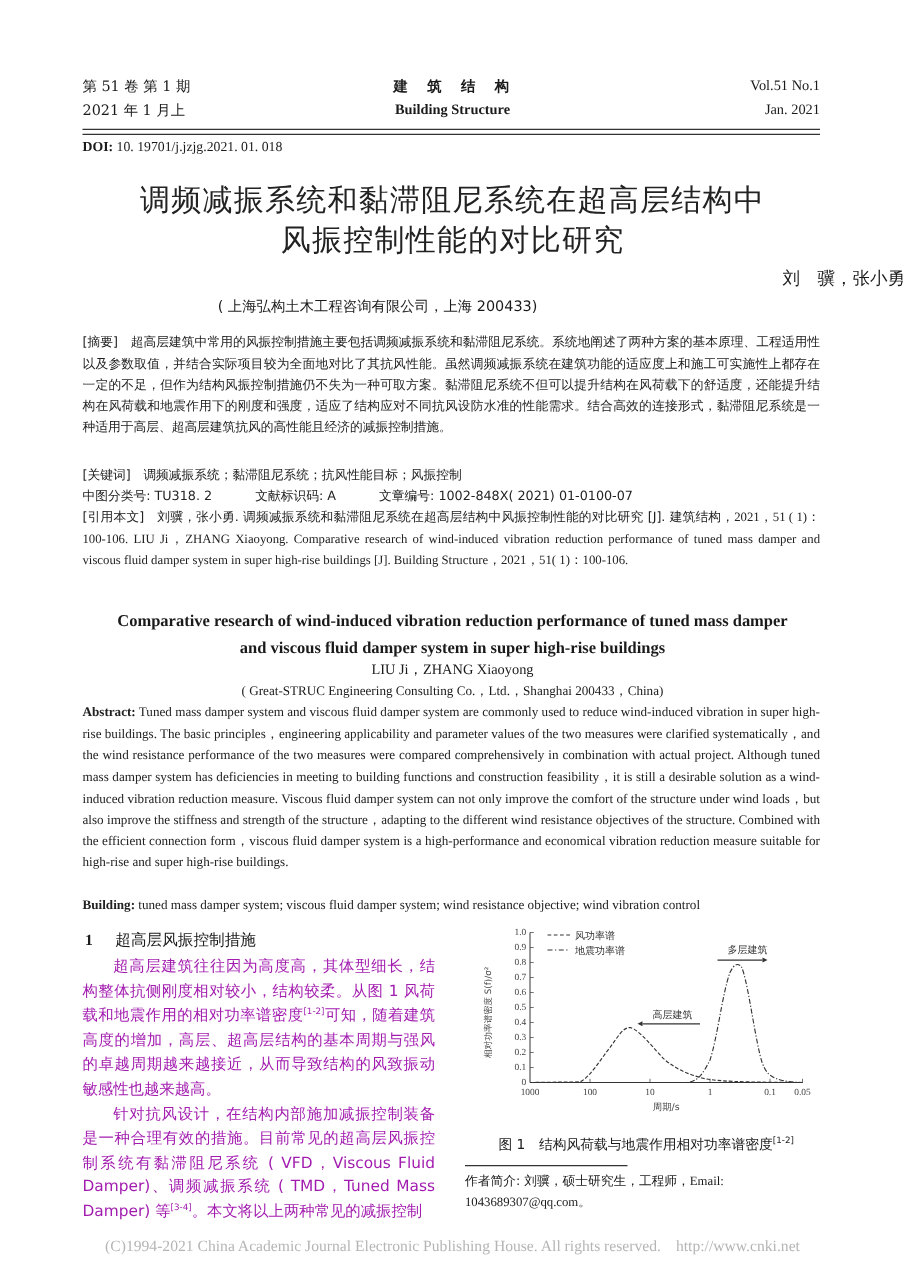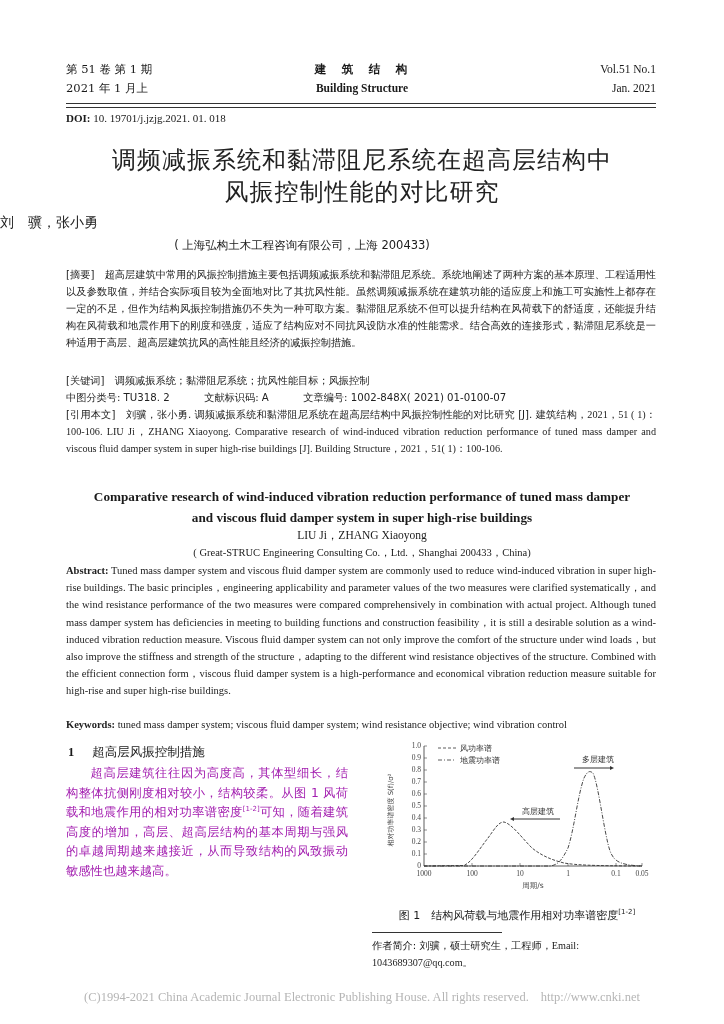--- a/index.html
+++ b/index.html
@@ -7,21 +7,21 @@
   .abs { position: absolute; }
   .hdr { font-size: 11.5px; line-height: 14px; }
   .hdr-l { left: 66px; }
   .hdr-c { left: 0; width: 724px; text-align: center; font-weight: bold; }
   .hdr-r { right: 68px; text-align: right; }
   .rule1 { left: 66px; width: 590px; top: 103px; height: 0; border-top: 1.6px solid #333; }
   .rule2 { left: 66px; width: 590px; top: 107px; height: 0; border-top: 0.8px solid #333; }
   .doi { left: 66px; top: 112px; font-size: 11px; font-family: "Liberation Serif", serif; }
   .doi b { font-weight: bold; }
   .title-cn { left: 0; width: 724px; text-align: center; font-family: "DejaVu Sans", sans-serif; font-size: 24px; line-height: 32px; letter-spacing: 1px; color: #222; }
-  .authors-cn { left: 0; width: 724px; text-align: left; font-family: "DejaVu Sans", sans-serif; font-size: 14px; top: 214px; }
+  .authors-cn { left: 0; width: 724px; text-align: right; font-family: "DejaVu Sans", sans-serif; font-size: 14px; top: 214px; }
   .affil-cn { left: 0; width: 604px; text-align: center; font-family: "DejaVu Sans", sans-serif; font-size: 11.5px; top: 238px; }
   .para { left: 66px; width: 590px; font-family: "DejaVu Sans", sans-serif; font-size: 10.2px; line-height: 17px; text-align: justify; color: #222; }
   .para-en { left: 66px; width: 590px; font-family: "Liberation Serif", serif; font-size: 10.5px; line-height: 17.2px; text-align: justify; color: #222; }
   .title-en { left: 0; width: 724px; text-align: center; font-family: "Liberation Serif", serif; font-weight: bold; font-size: 13.2px; line-height: 21px; }
   .center-en { left: 0; width: 724px; text-align: center; font-family: "Liberation Serif", serif; }
   .lbl-b { font-weight: bold; }
   .sec-head { left: 68px; top: 744px; font-family: "DejaVu Sans", sans-serif; font-size: 12.5px; }
   .sec-head .num { font-family: "Liberation Serif", serif; font-weight: bold; margin-right: 18px; }
   .body-col { left: 66px; width: 282px; font-family: "DejaVu Sans", sans-serif; font-size: 12.3px; line-height: 19.6px; text-align: justify; color: #a21caf; }
   .body-col p { margin: 0; text-indent: 2em; }
@@ -74,28 +74,29 @@
 
 <div class="abs title-en" style="top:486px;">Comparative research of wind-induced vibration reduction performance of tuned mass damper</div>
 <div class="abs title-en" style="top:507px;">and viscous fluid damper system in super high-rise buildings</div>
 <div class="abs center-en" style="top:528px; font-size:11.5px;">LIU Ji，ZHANG Xiaoyong</div>
 <div class="abs center-en" style="top:546px; font-size:10.5px;">( Great-STRUC Engineering Consulting Co.，Ltd.，Shanghai 200433，China)</div>
 
 <div class="abs para-en" style="top:562px;font-family:Liberation Serif, serif;">
   <span class="lbl-b">Abstract:</span><span> Tuned mass damper system and viscous fluid damper system are commonly used to reduce wind-induced vibration in super high-rise buildings. The basic principles，engineering applicability and parameter values of the two measures were clarified systematically，and the wind resistance performance of the two measures were compared comprehensively in combination with actual project. Although tuned mass damper system has deficiencies in meeting to building functions and construction feasibility，it is still a desirable solution as a wind-induced vibration reduction measure. Viscous fluid damper system can not only improve the comfort of the structure under wind loads，but also improve the stiffness and strength of the structure，adapting to the different wind resistance objectives of the structure. Combined with the efficient connection form，viscous fluid damper system is a high-performance and economical vibration reduction measure suitable for high-rise and super high-rise buildings.</span>
 </div>
 <div class="abs para-en" style="top:716px;">
-  <span class="lbl-b">Keywords:</span><span> tuned mass damper system;  viscous fluid damper system;  wind resistance objective;  wind vibration control</span>
+  <span class="lbl-b">Building:</span><span> tuned mass damper system;  viscous fluid damper system;  wind resistance objective;  wind vibration control</span>
 </div>
 
 <div class="abs sec-head">
   <span class="num">1</span><span>超高层风振控制措施</span>
 </div>
 <div class="abs body-col" style="top:764px;">
   <p><span>超高层建筑往往因为高度高，其体型细长，结构整体抗侧刚度相对较小，结构较柔。从图 1 风荷载和地震作用的相对功率谱密度</span><sup>[1-2]</sup><span>可知，随着建筑高度的增加，高层、超高层结构的基本周期与强风的卓越周期越来越接近，从而导致结构的风致振动敏感性也越来越高。</span></p>
+  <p><span>针对抗风设计，在结构内部施加减振控制装备是一种合理有效的措施。目前常见的超高层风振控制系统有黏滞阻尼系统 ( VFD，Viscous Fluid Damper)、调频减振系统 ( TMD，Tuned Mass Damper) 等</span><sup>[3-4]</sup><span>。本文将以上两种常见的减振控制</span></p>
 </div>
 
 <svg class="abs" style="left:380px; top:738px;" width="272" height="165" viewBox="0 0 272 165">
 
   <line x1="44" y1="8" x2="44" y2="128" stroke="#333" stroke-width="0.8"></line>
   <line x1="44" y1="128" x2="262" y2="128" stroke="#333" stroke-width="0.8"></line>
 
   <g font-size="7.5" fill="#444" text-anchor="end">
     <text x="41" y="130">0</text>
     <text x="41" y="118">0.1</text>

